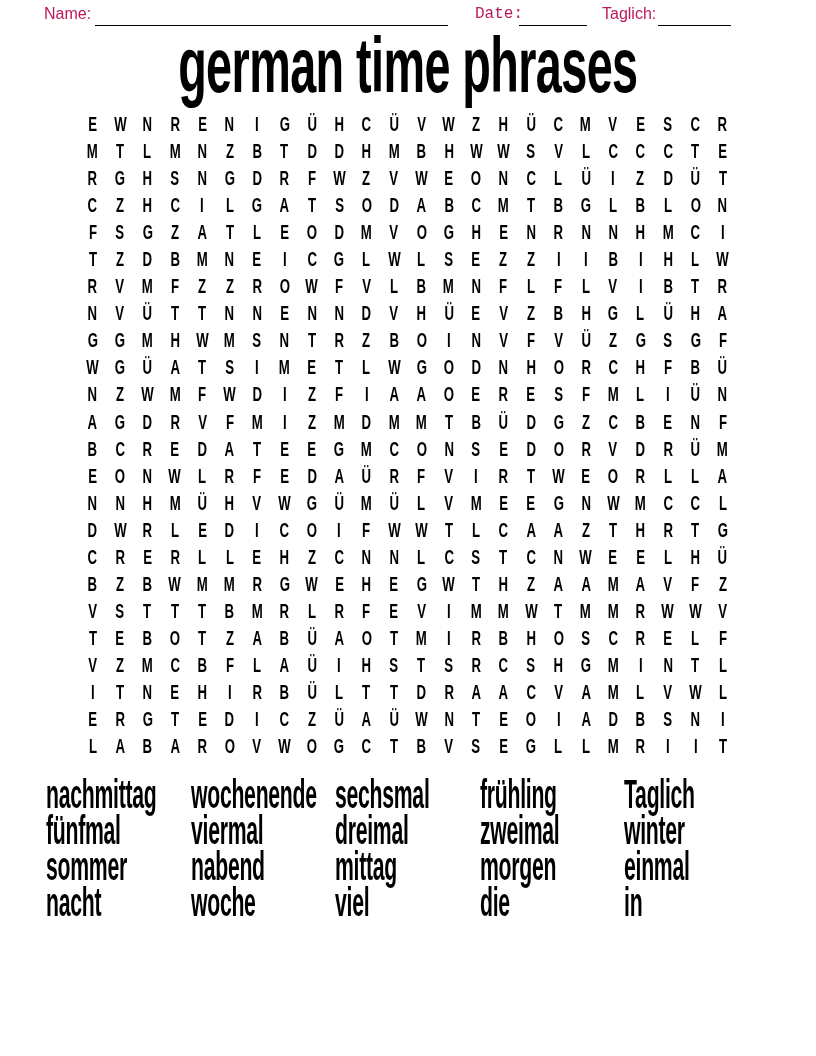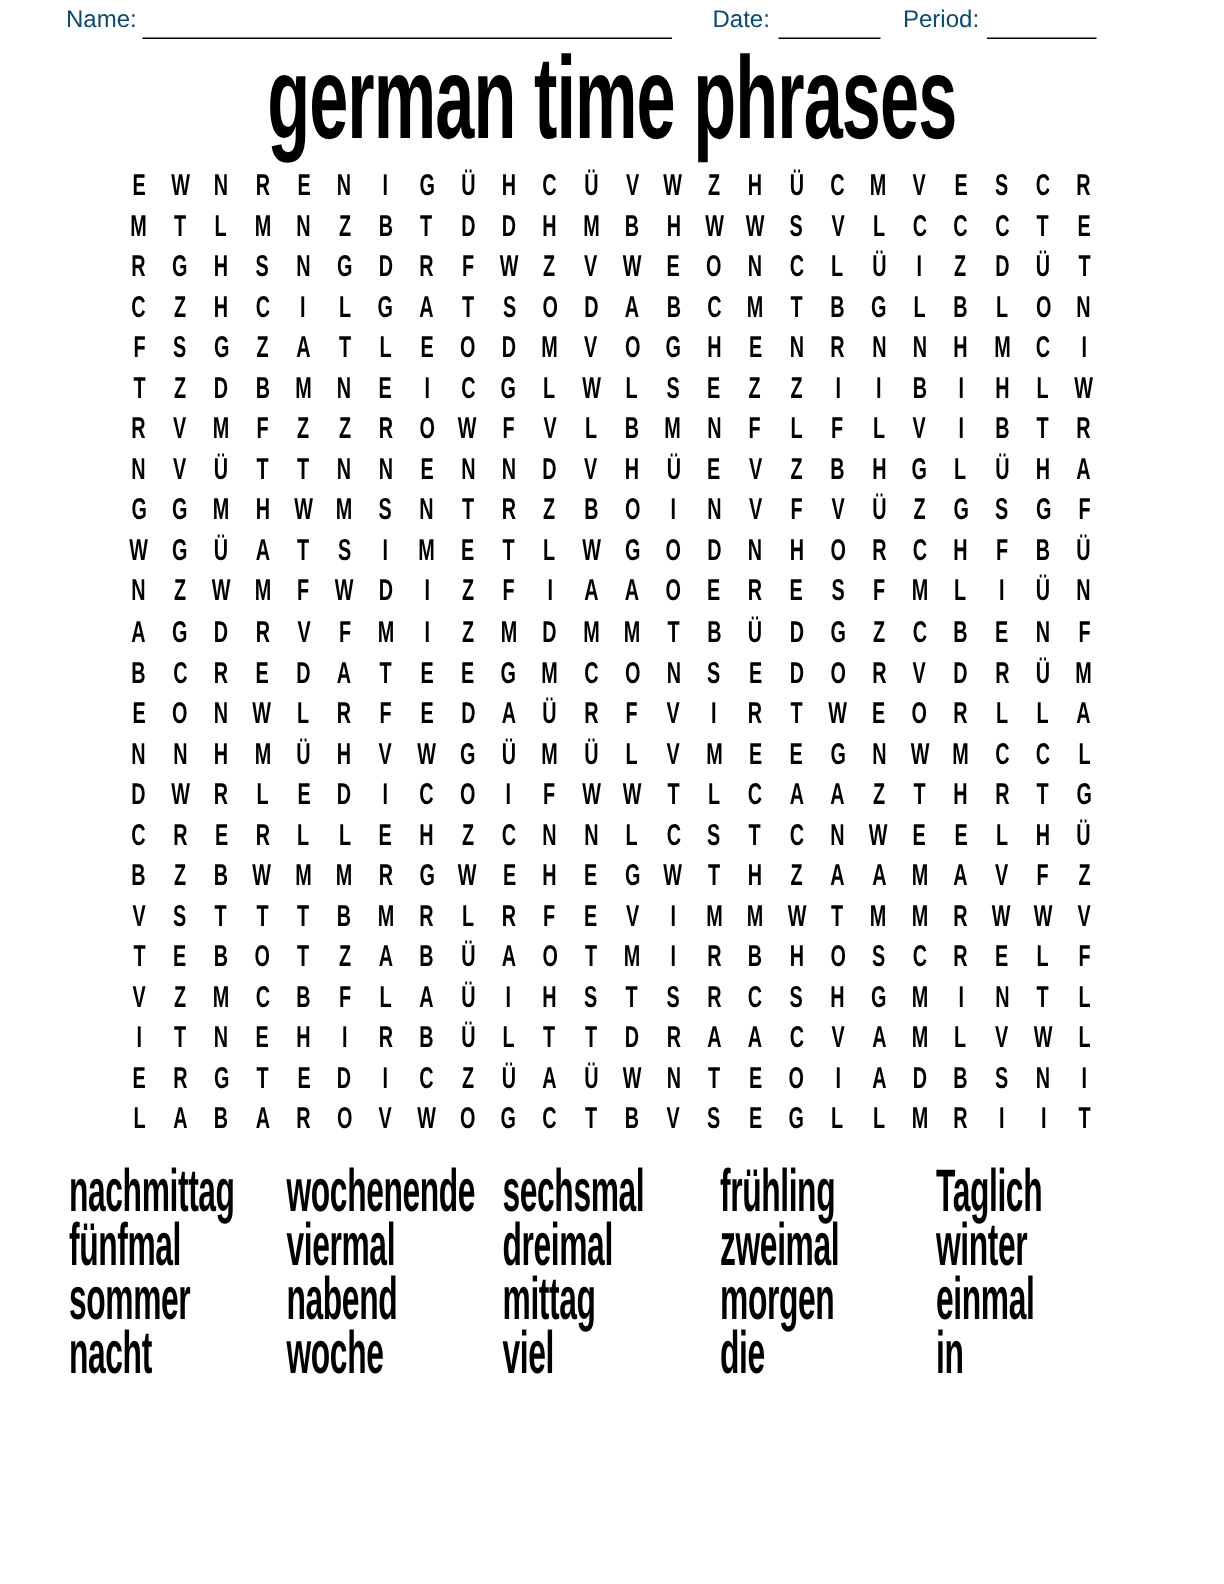--- a/index.html
+++ b/index.html
@@ -18,32 +18,32 @@
     background: #ffffff;
     overflow: hidden;
   }
 
   
   .hdr-label {
     position: absolute;
     top: 4px;
     font-size: 16px;
     line-height: 20px;
-    color: #0c4a6e;
+    color: #be185d;
     white-space: nowrap;
   }
   .hdr-line {
     position: absolute;
     top: 6px;
     height: 19px;
     border-bottom: 1.5px solid #000000;
   }
   #name-label   { left: 44px; }
   #name-line    { left: 95px;  width: 353px; }
-  #date-label   { left: 475px; }
+  #date-label   { left: 475px; font-family: Liberation Mono, monospace; }
   #date-line    { left: 519px; width: 68px; }
   #period-label { left: 602px; }
   #period-line  { left: 658px; width: 73px; }
 
   
   .title-wrap {
     position: absolute;
     top: 26px;
     left: 0;
     width: 816px;
@@ -111,21 +111,21 @@
 <body>
 
 <div class="page">
 
   <span class="hdr-label" id="name-label">Name:</span>
   <div class="hdr-line" id="name-line"></div>
 
   <span class="hdr-label" id="date-label">Date:</span>
   <div class="hdr-line" id="date-line"></div>
 
-  <span class="hdr-label" id="period-label">Period:</span>
+  <span class="hdr-label" id="period-label">Taglich:</span>
   <div class="hdr-line" id="period-line"></div>
 
   <div class="title-wrap">
     <span class="squeeze">german time phrases</span>
   </div>
 
   <div class="ws-grid">
       <div class="ws-cell"><span class="glyph">E</span></div>
       <div class="ws-cell"><span class="glyph">W</span></div>
       <div class="ws-cell"><span class="glyph">N</span></div>

